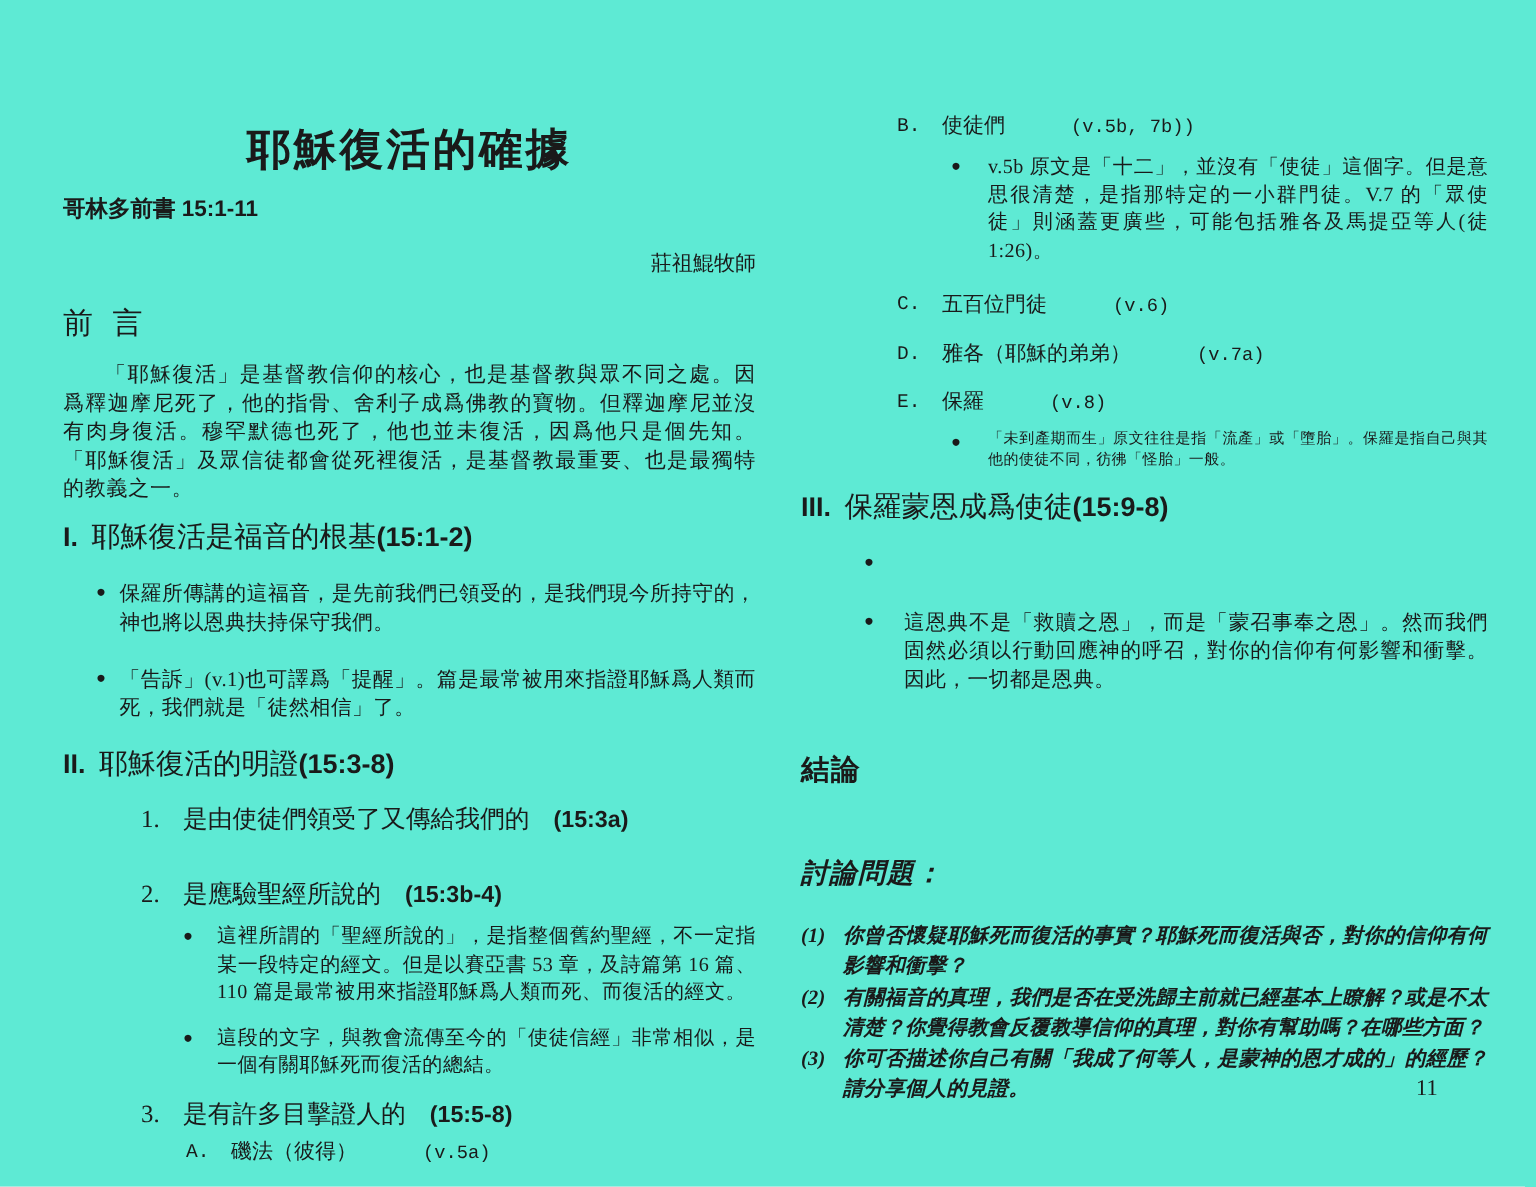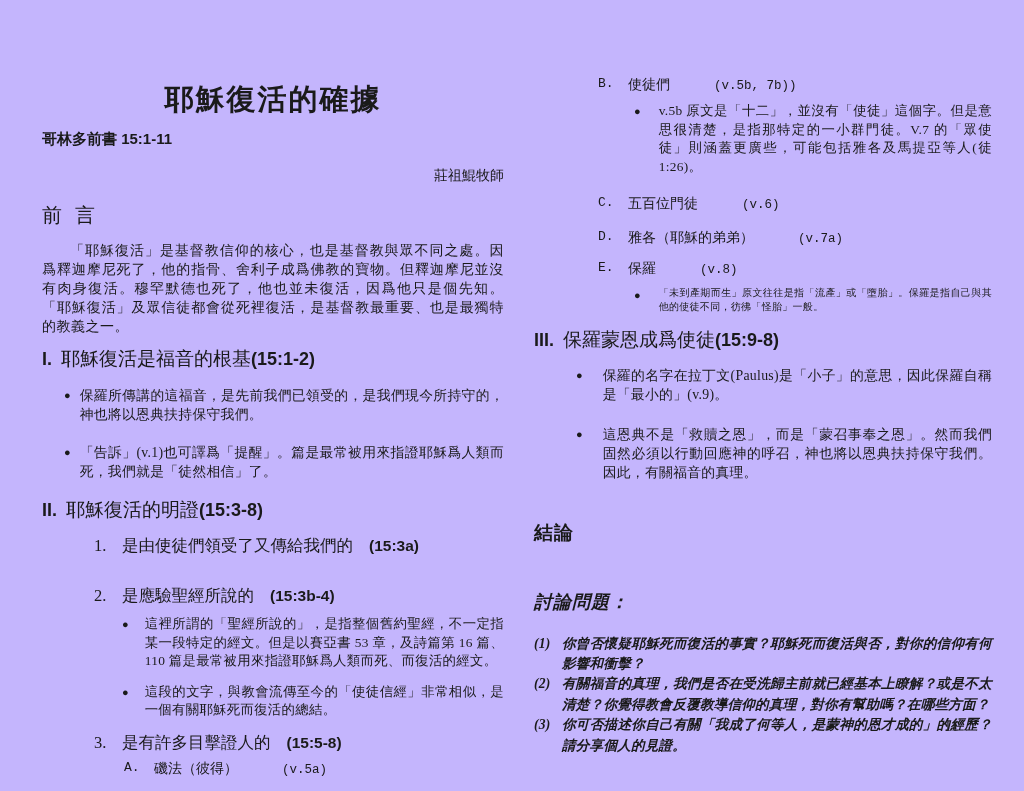--- a/index.html
+++ b/index.html
@@ -6,21 +6,21 @@
     margin: 0;
     padding: 0;
     background: #e8e8e8;
     font-family: "Liberation Serif", serif;
     color: #1a1a1a;
   }
   .page {
     position: relative;
     width: 1024px;
     height: 791px;
-    background: #c4b5fd;
+    background: #5eead4;
     margin: 0 auto;
     overflow: hidden;
   }
   .col { position: absolute; top: 0; }
   .col-left  { left: 42px;  width: 462px; }
   .col-right { left: 534px; width: 458px; }
 
   
   .doc-title {
     margin-top: 80px;
@@ -225,25 +225,24 @@
       <span class="bullet-marker">●</span>
       <span class="bullet-text" style="font-size:10px;">「未到產期而生」原文往往是指「流產」或「墮胎」。保羅是指自己與其他的使徒不同，彷彿「怪胎」一般。</span>
     </div>
 
     <div class="sec-heading" style="margin-top:15px;">
       <span class="sec-marker">III.</span><span>保羅蒙恩成爲使徒</span><span class="sec-ref">(15:9-8)</span>
     </div>
 
     <div class="bullet lvl1 sec3-bullets">
       <span class="bullet-marker">●</span>
-      <span class="bullet-text">保羅的名字在拉丁文(Paulus)是「小子」的意思，因此保羅自稱是「最小的」(v.9)。</span>
     </div>
     <div class="bullet lvl1 sec3-bullets" style="margin-top:20px;">
       <span class="bullet-marker">●</span>
-      <span class="bullet-text">這恩典不是「救贖之恩」，而是「蒙召事奉之恩」。然而我們固然必須以行動回應神的呼召，神也將以恩典扶持保守我們。因此，有關福音的真理。</span>
+      <span class="bullet-text">這恩典不是「救贖之恩」，而是「蒙召事奉之恩」。然而我們固然必須以行動回應神的呼召，對你的信仰有何影響和衝擊。因此，一切都是恩典。</span>
     </div>
 
     <div class="conclusion-heading">結論</div>
 
     <div class="discussion-heading">討論問題：</div>
 
     <div class="questions">
       <div class="question">
         <span class="q-num">(1)</span>
         <span>你曾否懷疑耶穌死而復活的事實？耶穌死而復活與否，對你的信仰有何影響和衝擊？</span>

